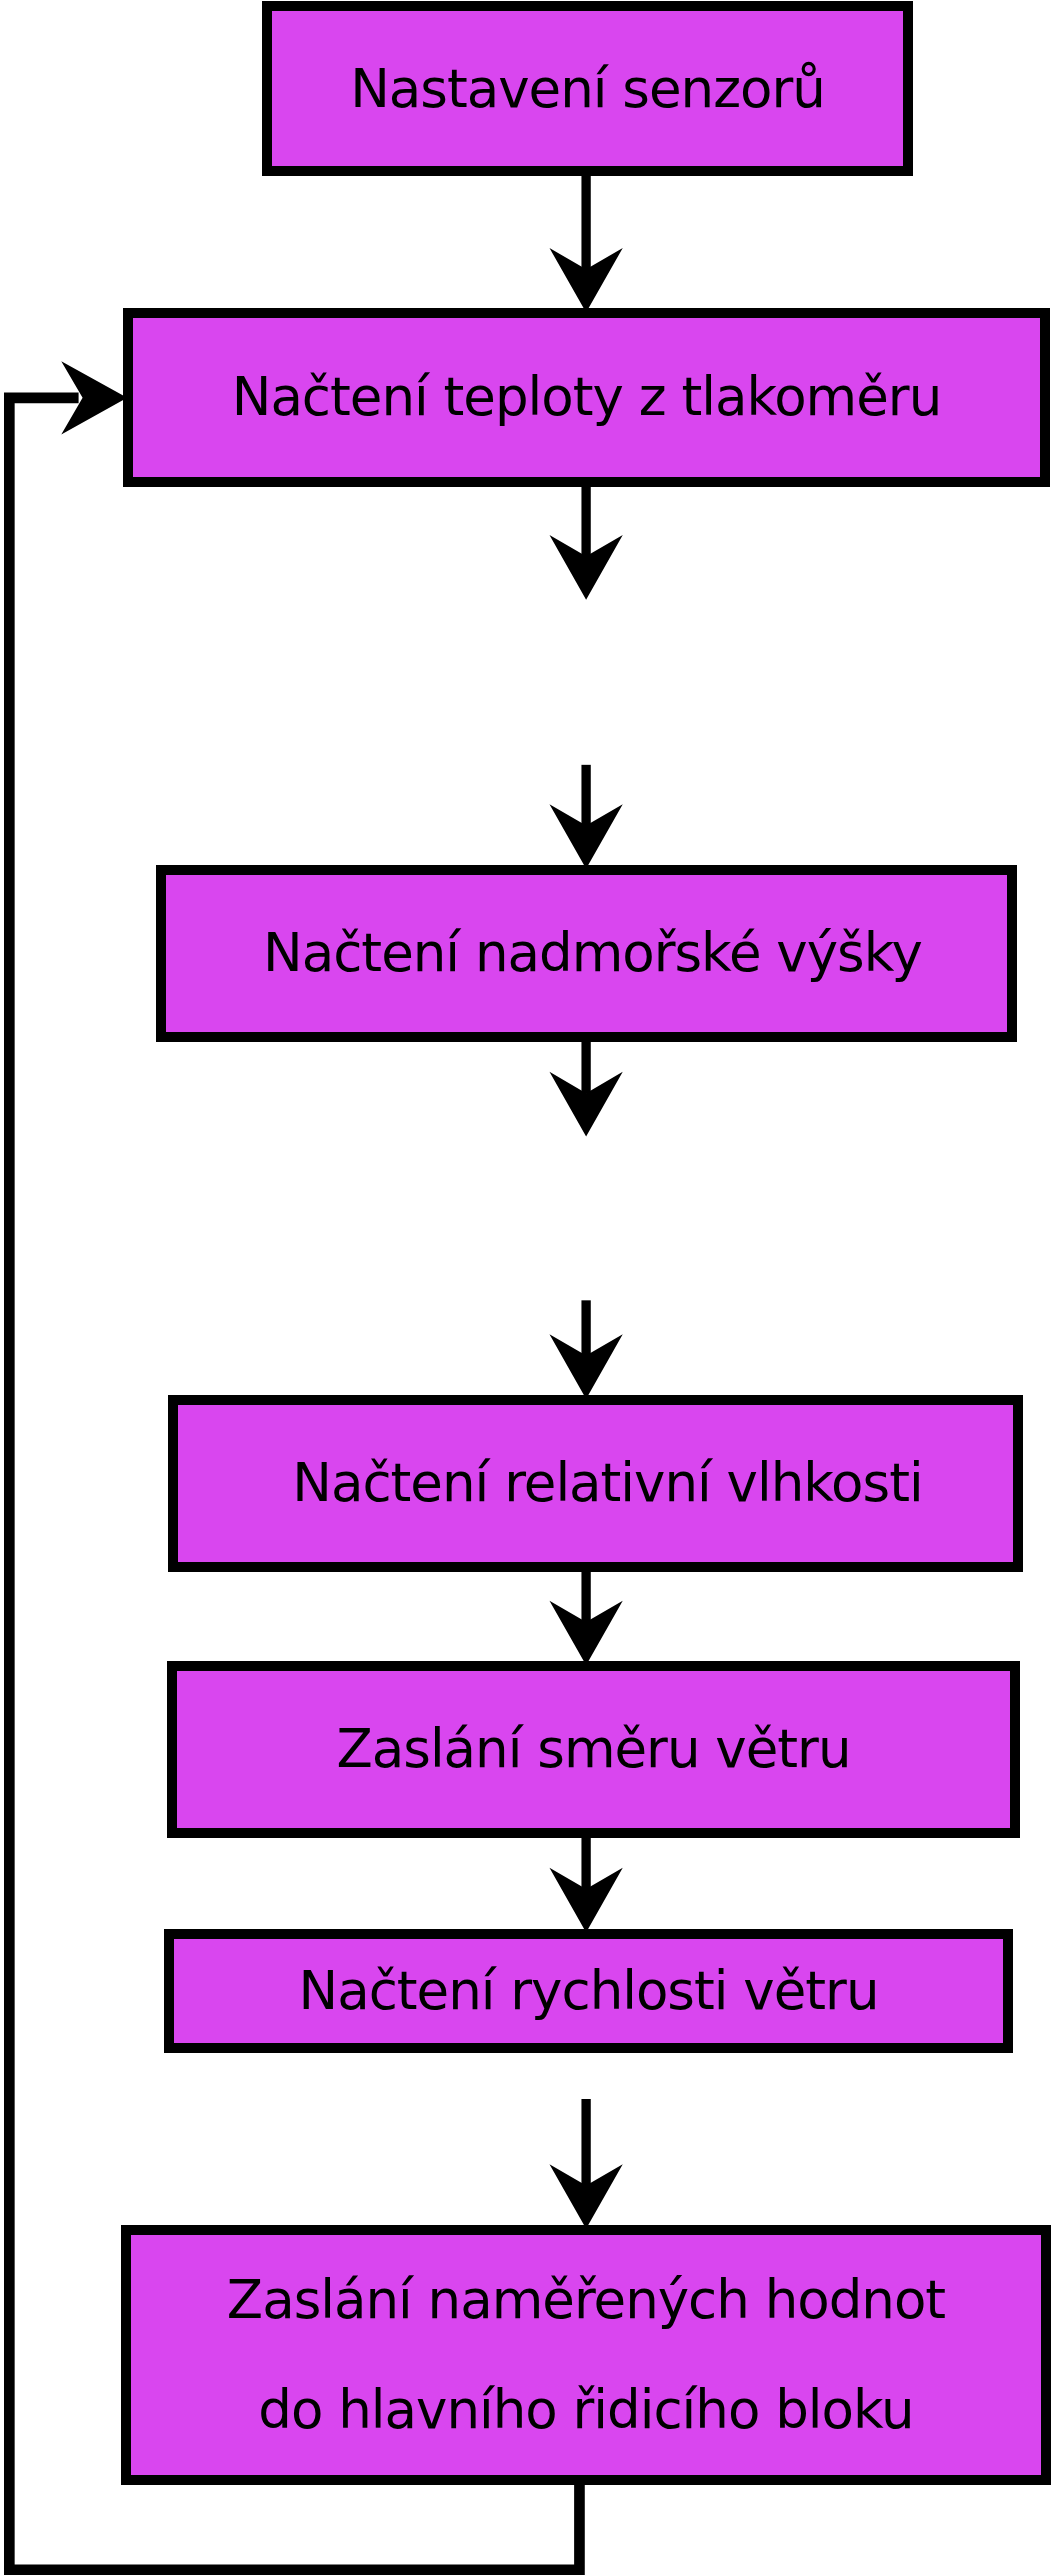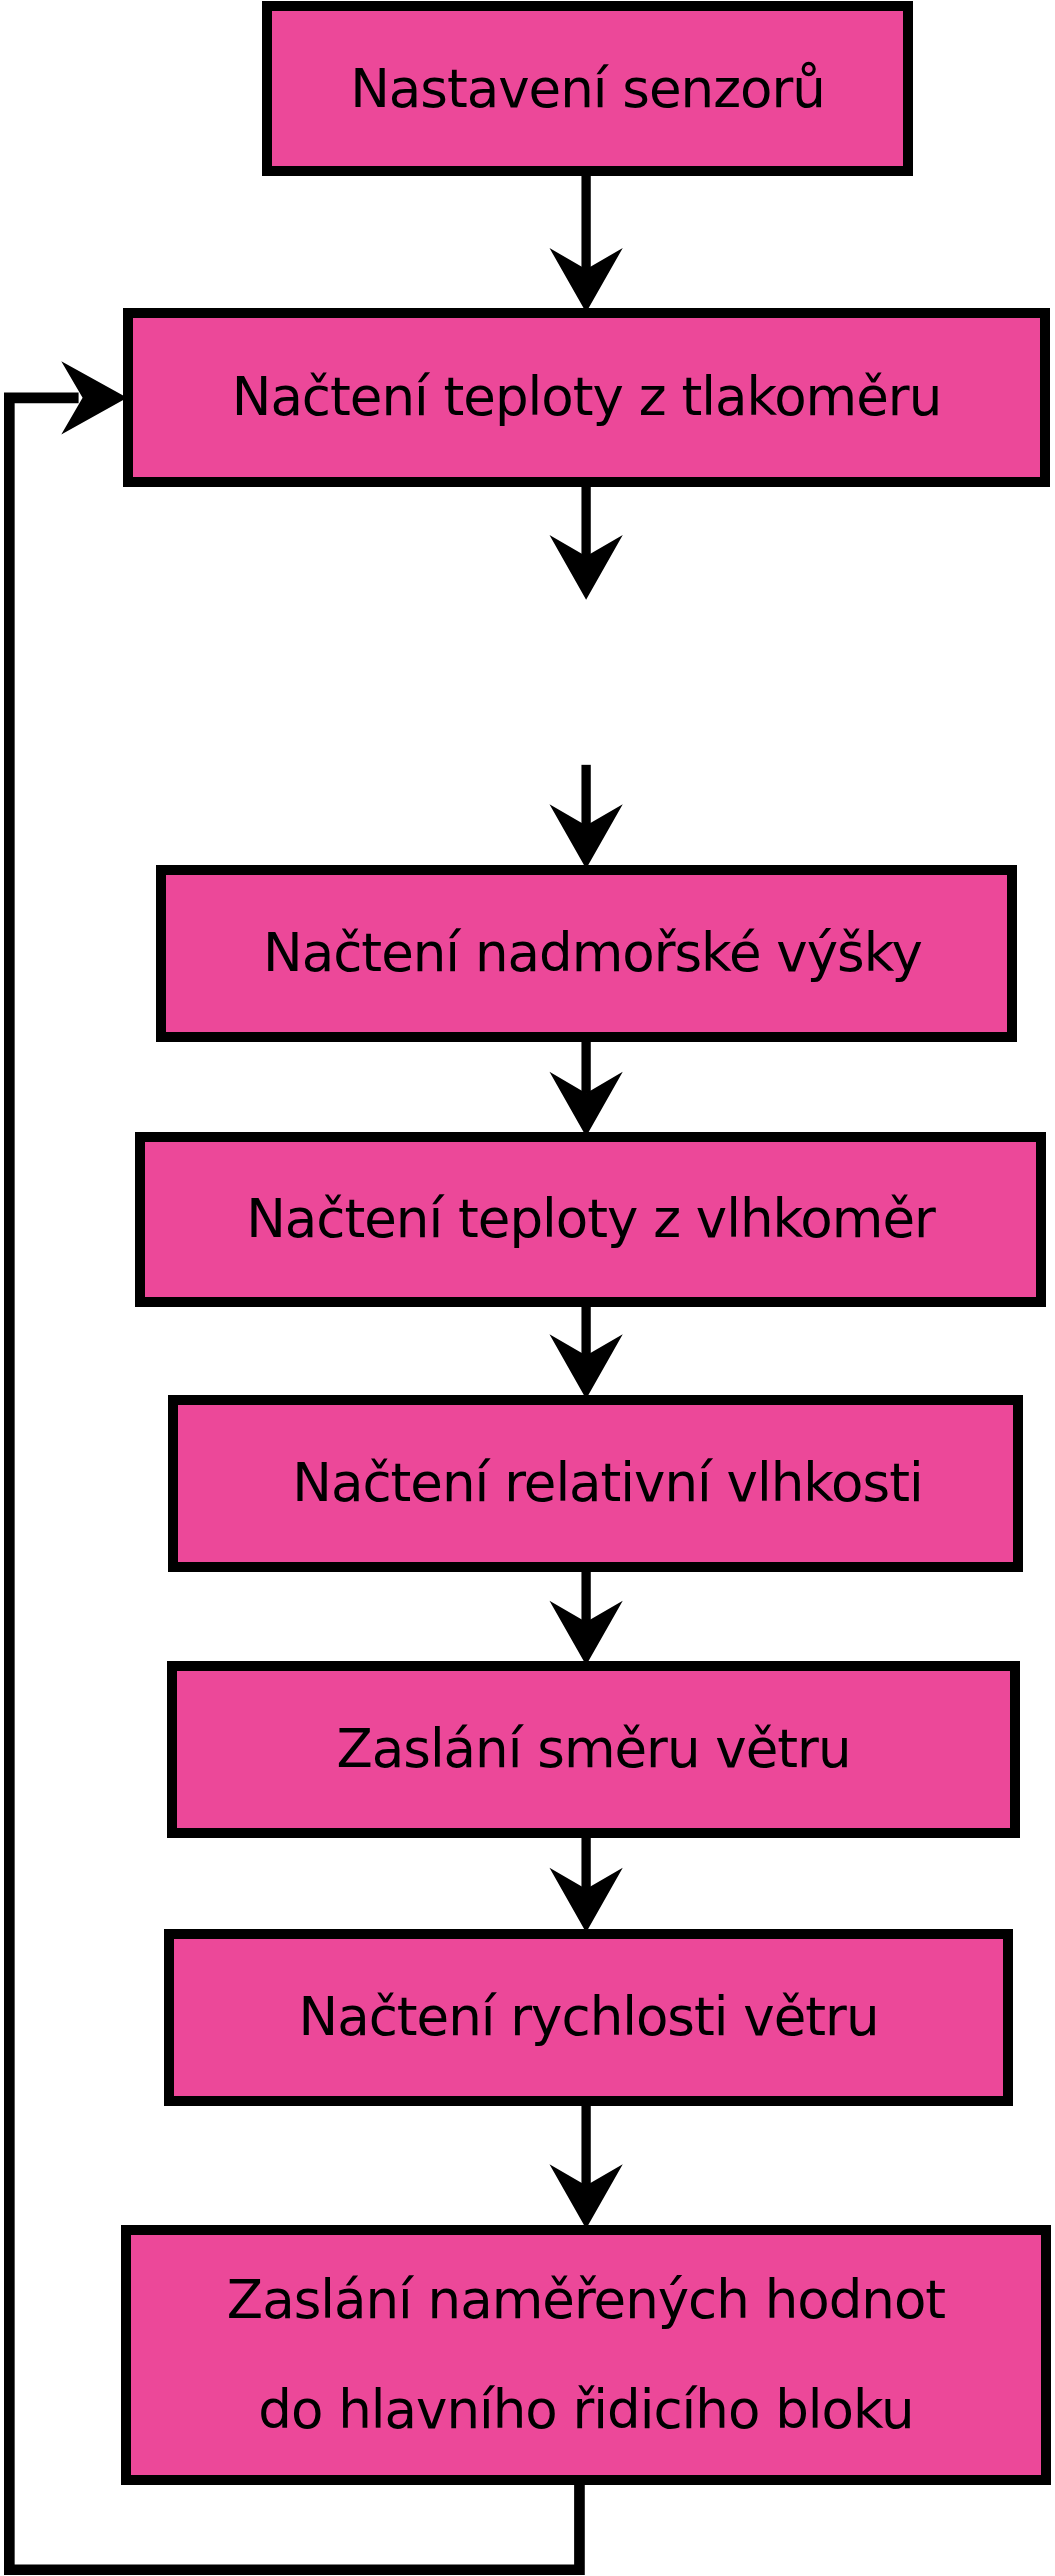--- a/index.html
+++ b/index.html
@@ -20,21 +20,21 @@
     position: absolute;
     left: 0;
     top: 0;
     width: 1055px;
     height: 2576px;
   }
   .box {
     position: absolute;
     box-sizing: border-box;
     border: 10.7px solid #000000;
-    background: #ec4899;
+    background: #d946ef;
     display: flex;
     align-items: center;
     justify-content: center;
     text-align: center;
   }
   .box .lbl {
     font-size: 53px;
     letter-spacing: -1px;
     line-height: 1.25;
     white-space: nowrap;
@@ -45,21 +45,21 @@
     gap: 44px;
   }
   
   #box-0 { left: 262px;  top: 1.3px;    width: 651px;  height: 175px; }
   #box-1 { left: 123px;  top: 308px;  width: 927px; height: 179px; }
   #box-2 { left: 340px;  top: 596px;  width: 506px;  height: 176px; }
   #box-3 { left: 156px;  top: 865px; width: 861px; height: 177px; padding-left: 12px; }
   #box-4 { left: 135px;  top: 1132px; width: 911px; height: 175px; }
   #box-5 { left: 168px;  top: 1395px; width: 855px; height: 177px; padding-left: 24px; }
   #box-6 { left: 167px;  top: 1661px; width: 853px; height: 177px; }
-  #box-7 { left: 164px;  top: 1929px; width: 849px; height: 177px; }
+  #box-7 { left: 164px;  top: 1929px; width: 849px; height: 124px; }
   #box-8 { left: 121px;  top: 2225px; width: 930px; height: 260px; }
 </style>
 </head>
 <body>
 
 <div id="canvas">
 
   <svg id="edges-svg" viewBox="0 0 1584 3867" xmlns="http://www.w3.org/2000/svg">
 
     <line x1="880" y1="252" x2="880" y2="405" stroke="#000" stroke-width="14"></line>
@@ -90,23 +90,20 @@
 
   <div class="box" id="box-1">
     <span class="lbl">Načtení teploty z tlakoměru</span>
   </div>
 
 
   <div class="box" id="box-3">
     <span class="lbl">Načtení nadmořské výšky</span>
   </div>
 
-  <div class="box" id="box-4">
-    <span class="lbl">Načtení teploty z vlhkoměr</span>
-  </div>
 
   <div class="box" id="box-5">
     <span class="lbl">Načtení relativní vlhkosti</span>
   </div>
 
   <div class="box" id="box-6">
     <span class="lbl">Zaslání směru větru</span>
   </div>
 
   <div class="box" id="box-7">

